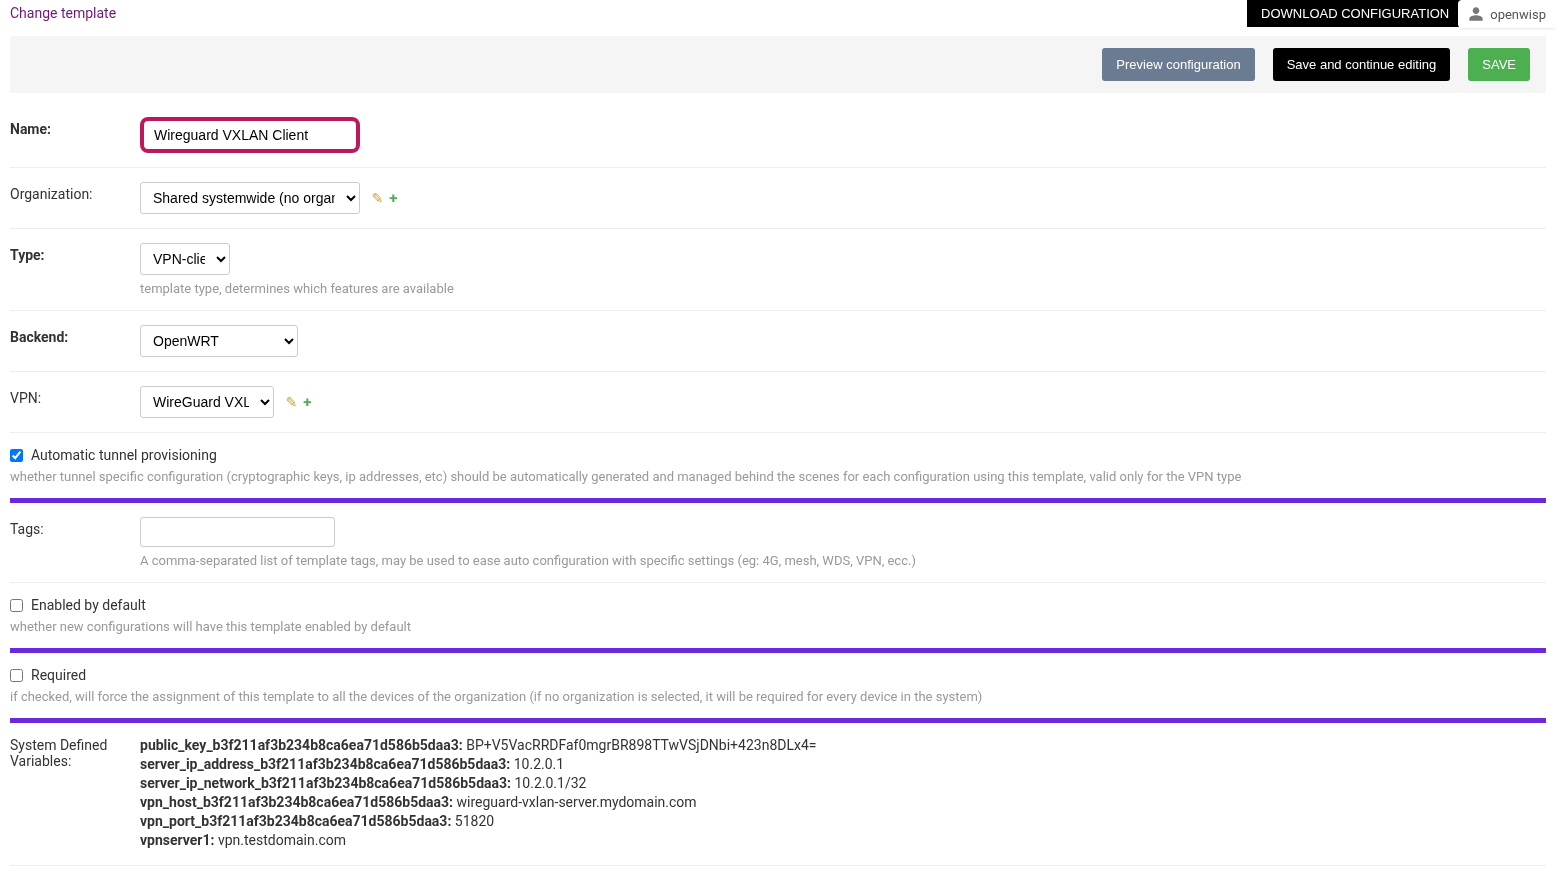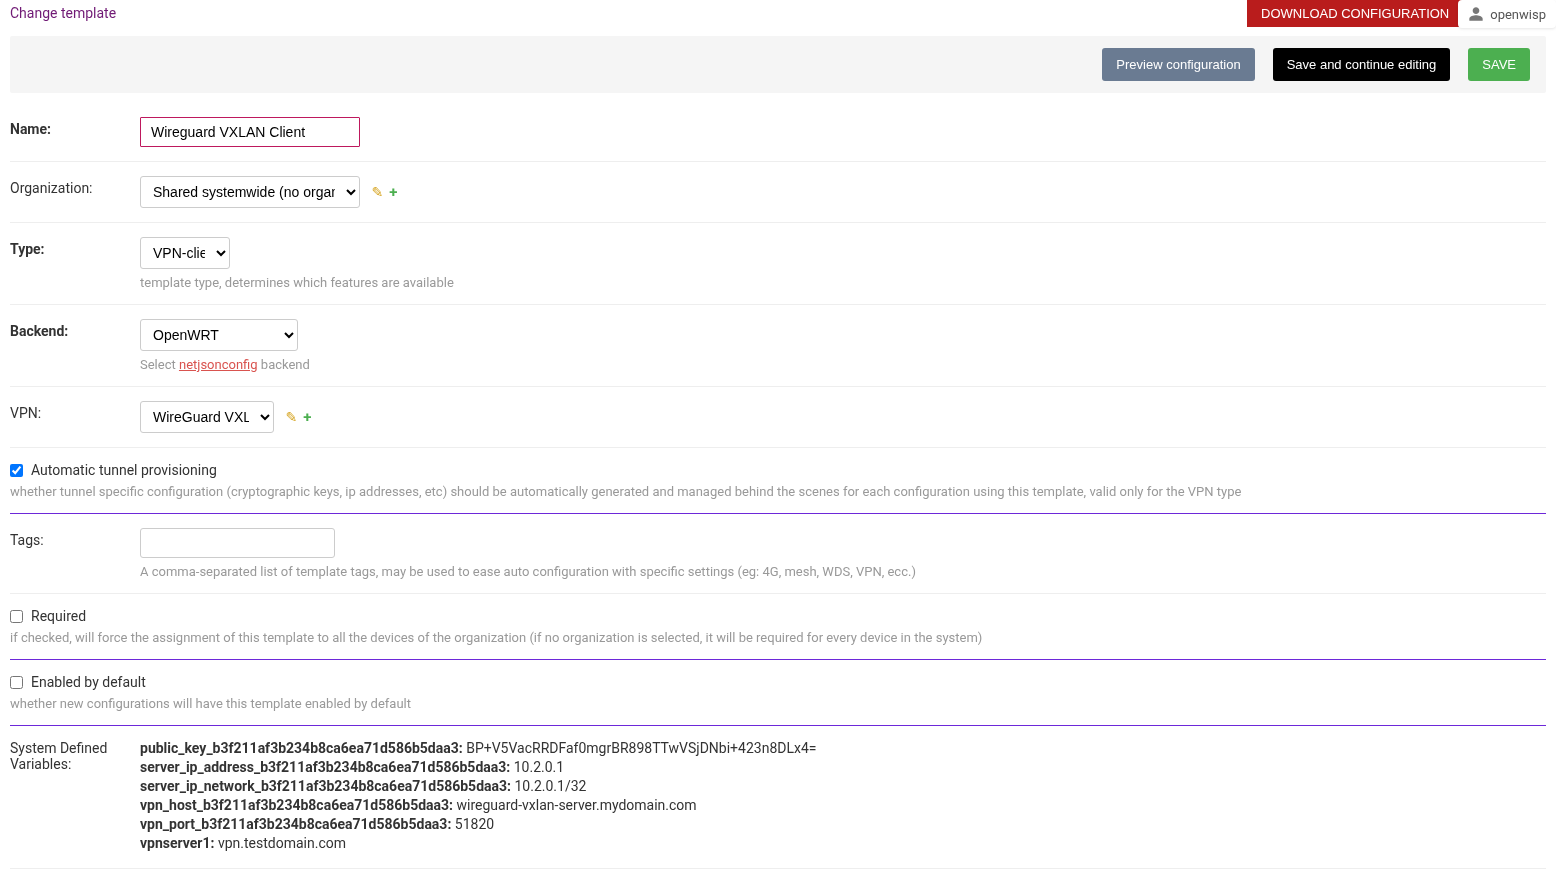--- a/index.html
+++ b/index.html
@@ -20,21 +20,21 @@
   margin: 0;
 }
 .top-right {
   position: absolute;
   right: 0;
   top: 0;
   display: flex;
   align-items: flex-start;
 }
 .download-btn {
-  background: #b91c1c;
+  background: #000000;
   color: #fff;
   border: none;
   padding: 6px 14px;
   font-size: 13px;
   font-weight: 500;
   cursor: pointer;
   text-transform: uppercase;
 }
 .user-badge {
   display: flex;
@@ -84,43 +84,43 @@
 }
 .form-label {
   width: 130px;
   padding-top: 4px;
   font-size: 14px;
   color: #333;
 }
 .form-label.bold { font-weight: 700; }
 .form-field { flex: 1; }
 .text-input {
-  border: 1px solid #be185d;
+  border: 4px solid #be185d;
   padding: 6px 10px;
-  border-radius: 1px;
+  border-radius: 8px;
   font-size: 14px;
   width: 220px;
 }
 .select-input {
   border: 1px solid #ccc;
   padding: 6px 8px;
   border-radius: 3px;
   font-size: 14px;
   background: #fff;
 }
 .help-text {
   color: #999;
   font-size: 13px;
   margin-top: 6px;
 }
 .help-text a { color: #d9534f; text-decoration: underline; }
 .inline-icons { display: inline-flex; align-items: center; gap: 6px; margin-left: 8px; }
 .icon-pencil { color: #d4a017; font-size: 14px; cursor: pointer; }
 .icon-plus { color: #4caf50; font-size: 15px; cursor: pointer; font-weight: bold; }
-.checkbox-row { border-bottom: 1px solid #6d28d9; padding: 14px 0; }
+.checkbox-row { border-bottom: 5px solid #6d28d9; padding: 14px 0; }
 .checkbox-line { display: flex; align-items: center; gap: 8px; }
 .checkbox-line label { color: #333; }
 .checkbox-help { color: #999; font-size: 13px; margin-top: 6px; }
 .tags-input {
   border: 1px solid #ccc;
   padding: 6px 10px;
   border-radius: 3px;
   font-size: 14px;
   width: 195px;
 }
@@ -183,23 +183,20 @@
       <div class="help-text">template type, determines which features are available</div>
     </div>
   </div>
 
   <div class="form-row">
     <div class="form-label bold">Backend:</div>
     <div class="form-field">
       <select class="select-input" style="width:158px">
         <option>OpenWRT</option>
       </select>
-      <div class="help-text">
-        <span>Select </span><a href="#">netjsonconfig</a><span> backend</span>
-      </div>
     </div>
   </div>
 
   <div class="form-row">
     <div class="form-label">VPN:</div>
     <div class="form-field">
       <select class="select-input" style="width:134px">
         <option>WireGuard VXLAN</option>
       </select>
       <span class="inline-icons">
@@ -221,31 +218,31 @@
     <div class="form-label">Tags:</div>
     <div class="form-field">
       <input type="text" class="tags-input" style="">
       <div class="help-text">A comma-separated list of template tags, may be used to ease auto configuration with specific settings (eg: 4G, mesh, WDS, VPN, ecc.)</div>
     </div>
   </div>
 
   <div class="checkbox-row">
     <div class="checkbox-line">
       <input type="checkbox" style="">
-      <label>Required</label>
-    </div>
-    <div class="checkbox-help">if checked, will force the assignment of this template to all the devices of the organization (if no organization is selected, it will be required for every device in the system)</div>
+      <label>Enabled by default</label>
+    </div>
+    <div class="checkbox-help">whether new configurations will have this template enabled by default</div>
   </div>
 
   <div class="checkbox-row">
     <div class="checkbox-line">
       <input type="checkbox" style="">
-      <label>Enabled by default</label>
-    </div>
-    <div class="checkbox-help">whether new configurations will have this template enabled by default</div>
+      <label>Required</label>
+    </div>
+    <div class="checkbox-help">if checked, will force the assignment of this template to all the devices of the organization (if no organization is selected, it will be required for every device in the system)</div>
   </div>
 
   <div class="sysvars-row">
     <div class="sysvars-label">System Defined Variables:</div>
     <div class="sysvars-content" id="sysvars-list">
         <div class="sv-line"><span class="sv-key">public_key_b3f211af3b234b8ca6ea71d586b5daa3: </span><span>BP+V5VacRRDFaf0mgrBR898TTwVSjDNbi+423n8DLx4=</span></div>
         <div class="sv-line"><span class="sv-key">server_ip_address_b3f211af3b234b8ca6ea71d586b5daa3: </span><span>10.2.0.1</span></div>
         <div class="sv-line"><span class="sv-key">server_ip_network_b3f211af3b234b8ca6ea71d586b5daa3: </span><span>10.2.0.1/32</span></div>
         <div class="sv-line"><span class="sv-key">vpn_host_b3f211af3b234b8ca6ea71d586b5daa3: </span><span>wireguard-vxlan-server.mydomain.com</span></div>
         <div class="sv-line"><span class="sv-key">vpn_port_b3f211af3b234b8ca6ea71d586b5daa3: </span><span>51820</span></div>

